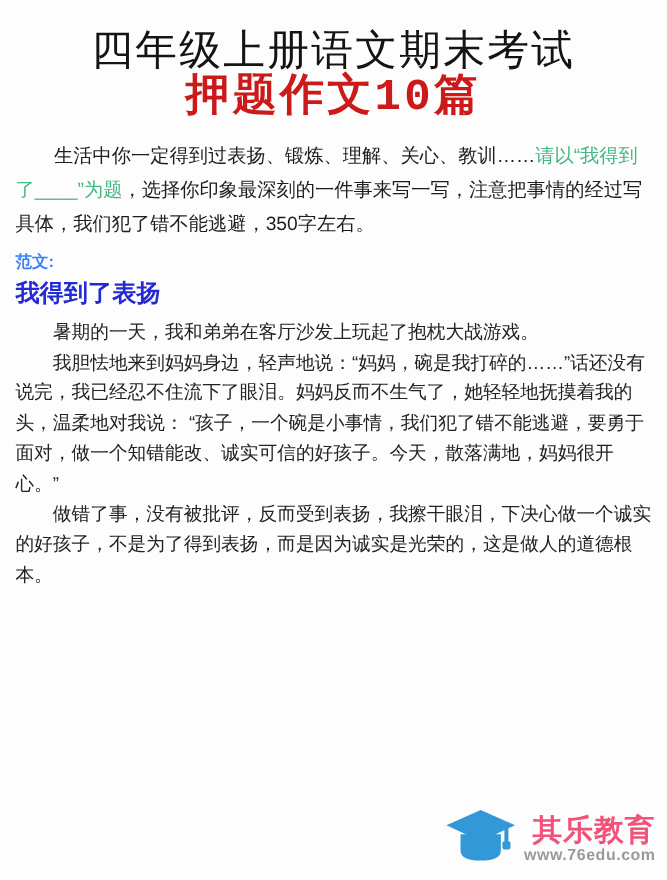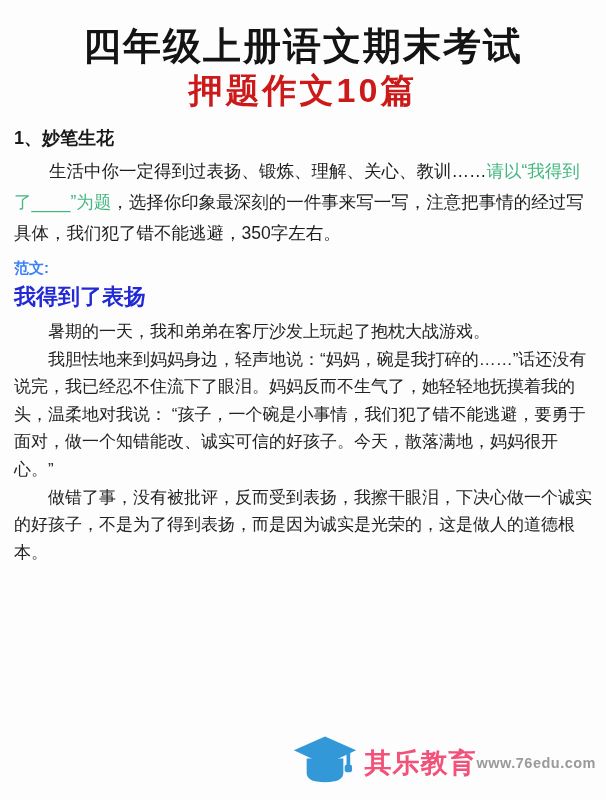--- a/index.html
+++ b/index.html
@@ -14,32 +14,33 @@
     box-sizing:border-box;
     background:#fdfdfd;
     padding:22px 14px 0 14px;
     overflow:hidden;
   }
   .doc-title{
     margin:0;
     text-align:center;
     font-size:38px;
     line-height:48px;
-    font-weight:700;
+    font-weight:400;
     letter-spacing:2px;
     color:#141414;
   }
   .doc-subtitle{
     margin:0 0 16px 0;
     text-align:center;
-    font-size:34px;
+    font-size:40px;
     line-height:40px;
     font-weight:900;
     letter-spacing:3px;
     color:#cc1a1a;
+    font-family:Liberation Mono, monospace;
   }
   .section-heading{
     font-size:18px;
     font-weight:bold;
     color:#1a1a1a;
     margin:8px 0 6px 0;
   }
   .prompt{
     margin:0;
     font-size:17.5px;
@@ -72,21 +73,21 @@
   }
   .footer-logo{
     position:absolute;
     right:10px;
     bottom:8px;
     display:flex;
     align-items:center;
     gap:6px;
   }
   .cap-icon svg{ display:block; }
-  .brand-col{ display:flex; flex-direction:row; align-items:center; }
+  .brand-col{ display:flex; flex-direction:column; align-items:flex-end; }
   .brand-name{
     font-size:27px;
     font-weight:bold;
     color:#f2517a;
     line-height:30px;
     letter-spacing:1px;
   }
   .brand-url{
     font-size:14.5px;
     font-weight:bold;
@@ -96,21 +97,20 @@
   }
 </style>
 </head>
 <body>
 
 <div class="page">
 
   <h1 class="doc-title">四年级上册语文期末考试</h1>
   <h2 class="doc-subtitle">押题作文10篇</h2>
 
-  <div class="section-heading">1、妙笔生花</div>
 
   <p class="prompt"><span>生活中你一定得到过表扬、锻炼、理解、关心、教训……</span><span class="green">请以“我得到了____”为题</span><span>，选择你印象最深刻的一件事来写一写，注意把事情的经过写具体，我们犯了错不能逃避，350字左右。</span></p>
 
   <div class="model-label">范文:</div>
 
   <h3 class="essay-title">我得到了表扬</h3>
 
   <p class="body-para">暑期的一天，我和弟弟在客厅沙发上玩起了抱枕大战游戏。</p>
   <p class="body-para">我胆怯地来到妈妈身边，轻声地说：“妈妈，碗是我打碎的……”话还没有说完，我已经忍不住流下了眼泪。妈妈反而不生气了，她轻轻地抚摸着我的头，温柔地对我说： “孩子，一个碗是小事情，我们犯了错不能逃避，要勇于面对，做一个知错能改、诚实可信的好孩子。今天，散落满地，妈妈很开心。”</p>
   <p class="body-para">做错了事，没有被批评，反而受到表扬，我擦干眼泪，下决心做一个诚实的好孩子，不是为了得到表扬，而是因为诚实是光荣的，这是做人的道德根本。</p>

